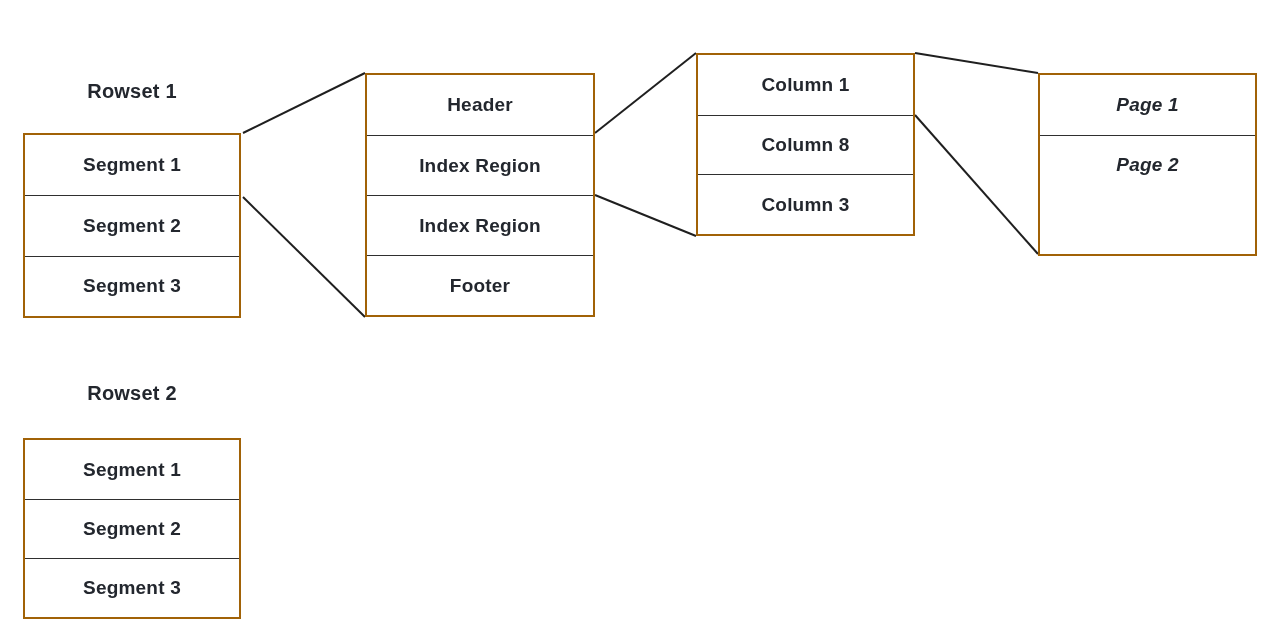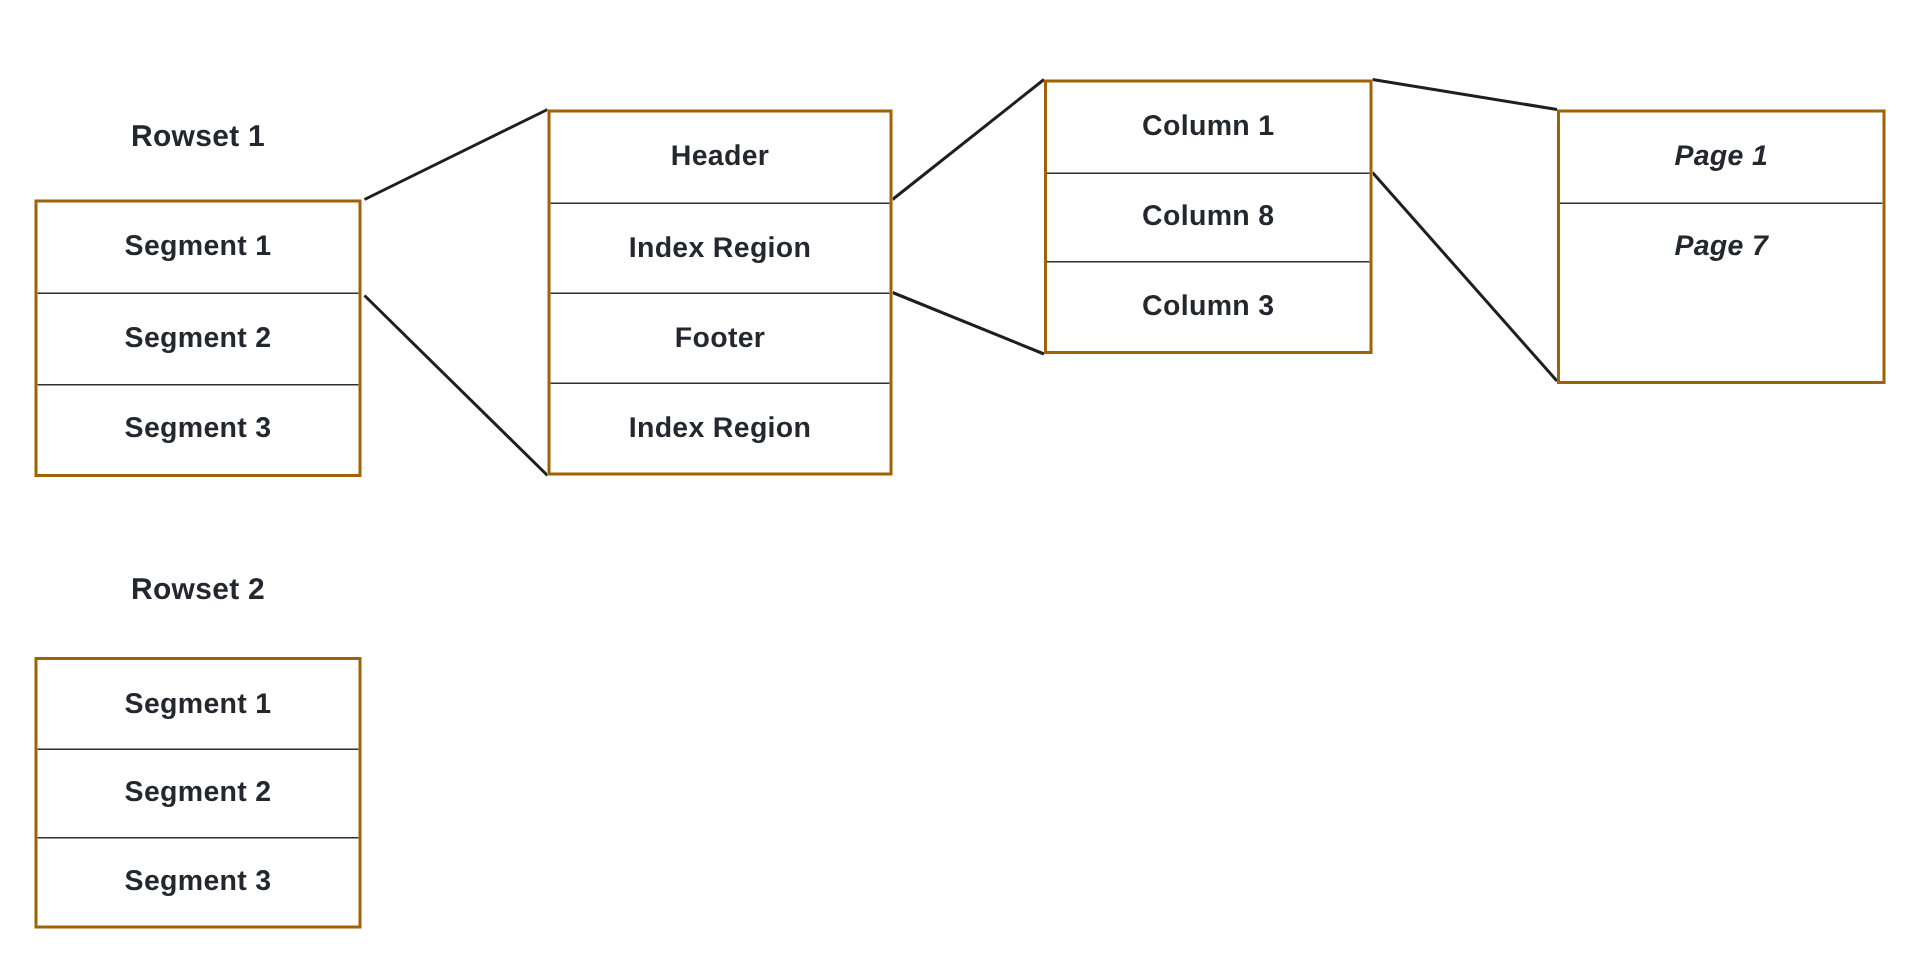--- a/index.html
+++ b/index.html
@@ -80,33 +80,33 @@
 
   <div id="rowset1-stack" class="stack">
     <div class="cell">Segment 1</div>
     <div class="cell">Segment 2</div>
     <div class="cell">Segment 3</div>
   </div>
 
   <div id="record-stack" class="stack">
     <div class="cell">Header</div>
     <div class="cell">Index Region</div>
+    <div class="cell">Index Region</div>
     <div class="cell">Footer</div>
-    <div class="cell">Index Region</div>
   </div>
 
   <div id="columns-stack" class="stack">
     <div class="cell">Column 1</div>
     <div class="cell">Column 8</div>
     <div class="cell">Column 3</div>
   </div>
 
   <div id="pages-stack" class="stack">
     <div class="cell">Page 1</div>
-    <div class="cell">Page 7</div>
+    <div class="cell">Page 2</div>
   </div>
 
   <div id="rowset2-label" class="stack-label">Rowset 2</div>
 
   <div id="rowset2-stack" class="stack">
     <div class="cell">Segment 1</div>
     <div class="cell">Segment 2</div>
     <div class="cell">Segment 3</div>
   </div>
 

